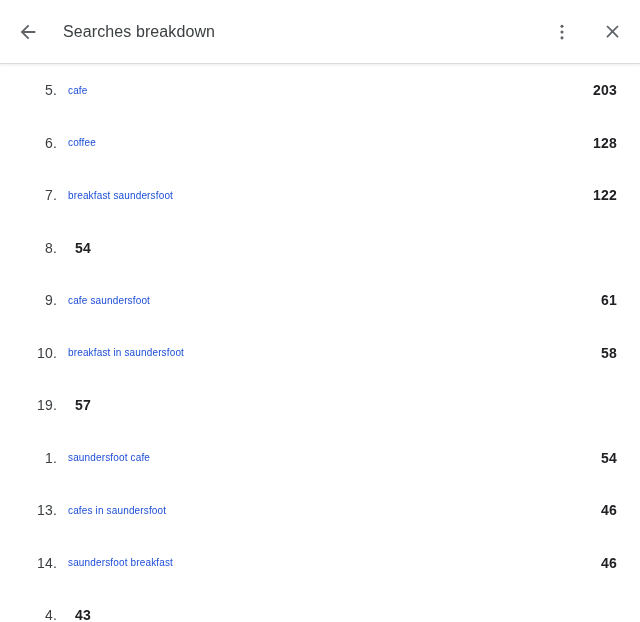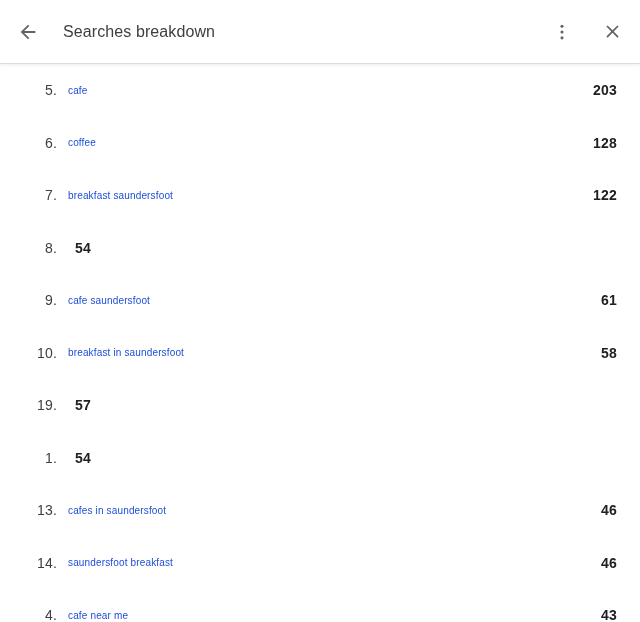--- a/index.html
+++ b/index.html
@@ -183,32 +183,32 @@
         <div class="rank">10.</div>
         <div class="label">breakfast in saundersfoot</div>
         <div class="value">58</div>
       </div>
       <div class="row">
         <div class="rank">19.</div>
         <div class="value">57</div>
       </div>
       <div class="row">
         <div class="rank">1.</div>
+        <div class="label">saundersfoot cafe</div>
         <div class="value">54</div>
       </div>
       <div class="row">
         <div class="rank">13.</div>
         <div class="label">cafes in saundersfoot</div>
         <div class="value">46</div>
       </div>
       <div class="row">
         <div class="rank">14.</div>
         <div class="label">saundersfoot breakfast</div>
         <div class="value">46</div>
       </div>
       <div class="row">
         <div class="rank">4.</div>
-        <div class="label">cafe near me</div>
         <div class="value">43</div>
       </div>
     </div>
 
 </div>
 
 </body></html>

